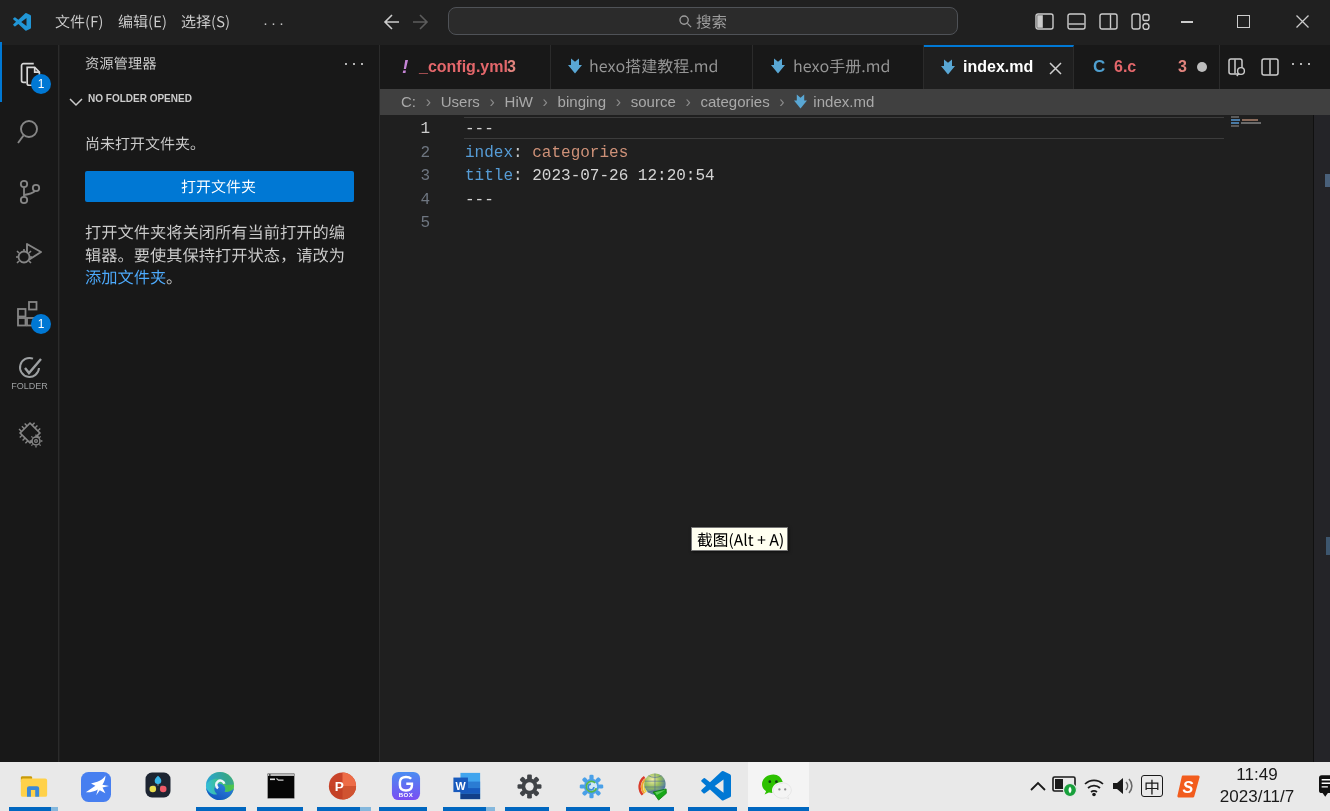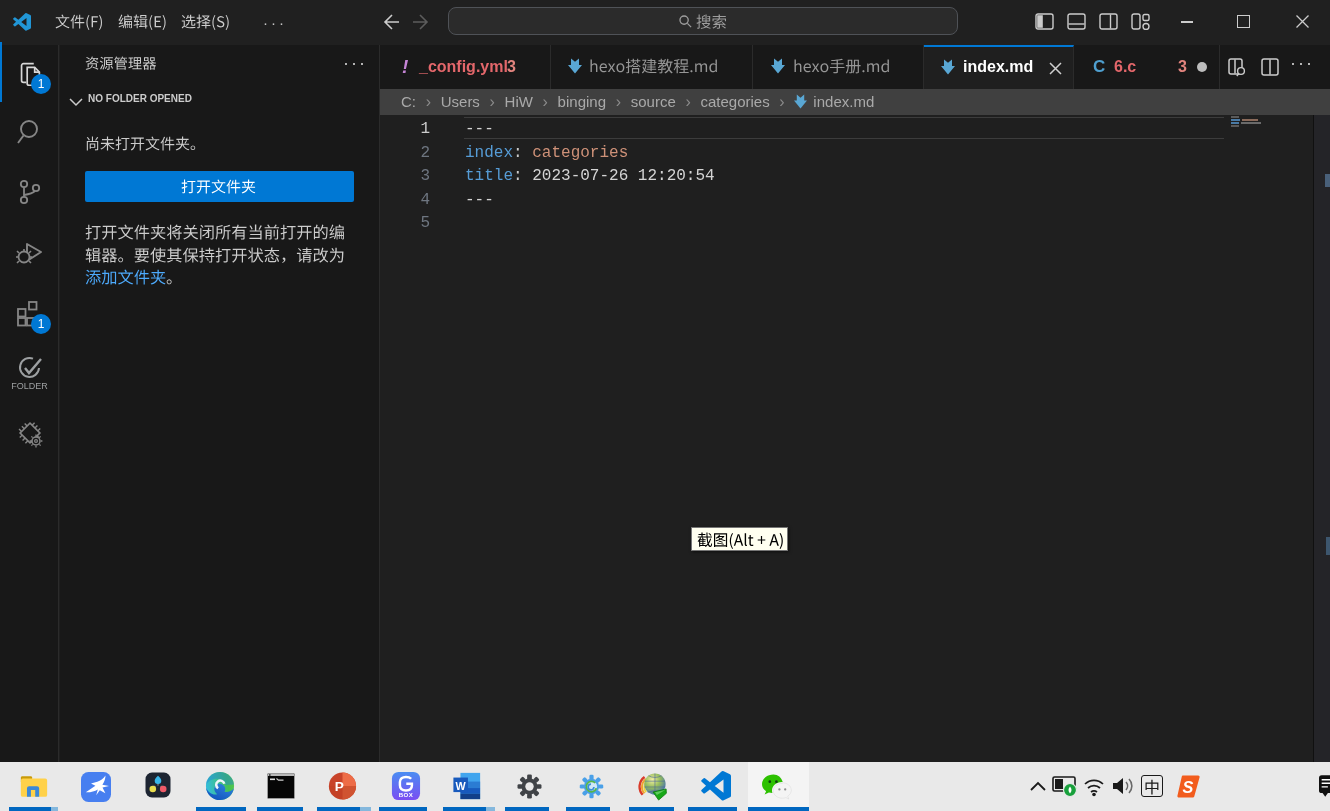--- a/index.html
+++ b/index.html
@@ -466,19 +466,20 @@
       <path d="M15 7a6 6 0 0 1 0 8M18 4a10 10 0 0 1 0 14" stroke="#6a6a6a" stroke-width="1.6" fill="none"></path>
     </svg>
     <div class="abs" style="left:1141px;top:13px;width:22px;height:22px;border:1.6px solid #1a1a1a;border-radius:3px"></div>
       <svg class="abs" style="left:1144.2px;top:17.1px" width="18" height="24" viewBox="0 0 18 24">
         <path fill="#1a1a1a" transform="translate(0,14.1)" d="M1.5 -10.6H14.4V-3.1H13.2V-9.4H2.7V-3H1.5ZM2.2 -5.1H13.9V-4H2.2ZM7.3 -13.4H8.6V1.3H7.3Z"></path>
       </svg>
     <svg class="abs" style="left:1177px;top:13px" width="23" height="23" viewBox="0 0 24 24">
       <path fill="#f25c1d" d="M6 1h16a1.5 1.5 0 0 1 1.5 2L18 23a1.5 1.5 0 0 1-1.5 1H2a1.5 1.5 0 0 1-1.5-2L5 2A1.5 1.5 0 0 1 6 1z" transform="translate(0,-0.5)"></path>
       <text x="11.5" y="18.5" font-size="17" font-weight="bold" fill="#ffffff" text-anchor="middle" font-family="Liberation Sans" font-style="italic">S</text>
     </svg>
+    <div class="abs" style="left:1207px;top:1.5px;width:100px;height:46px;color:#1a1a1a;font-size:17px;text-align:center;line-height:22px">11:49<br>2023/11/7</div>
     <svg class="abs" style="left:1319px;top:11px" width="16" height="26" viewBox="0 0 18 24">
       <rect x="0" y="0" width="18" height="20" rx="3" fill="#111111"></rect>
       <path d="M3 5h12M3 9h12M3 13h7" stroke="#ffffff" stroke-width="1.6"></path>
       <path d="M4 20l3 4 3-4z" fill="#111111"></path>
     </svg>
   </div>
 </div>
 
 </body></html>

